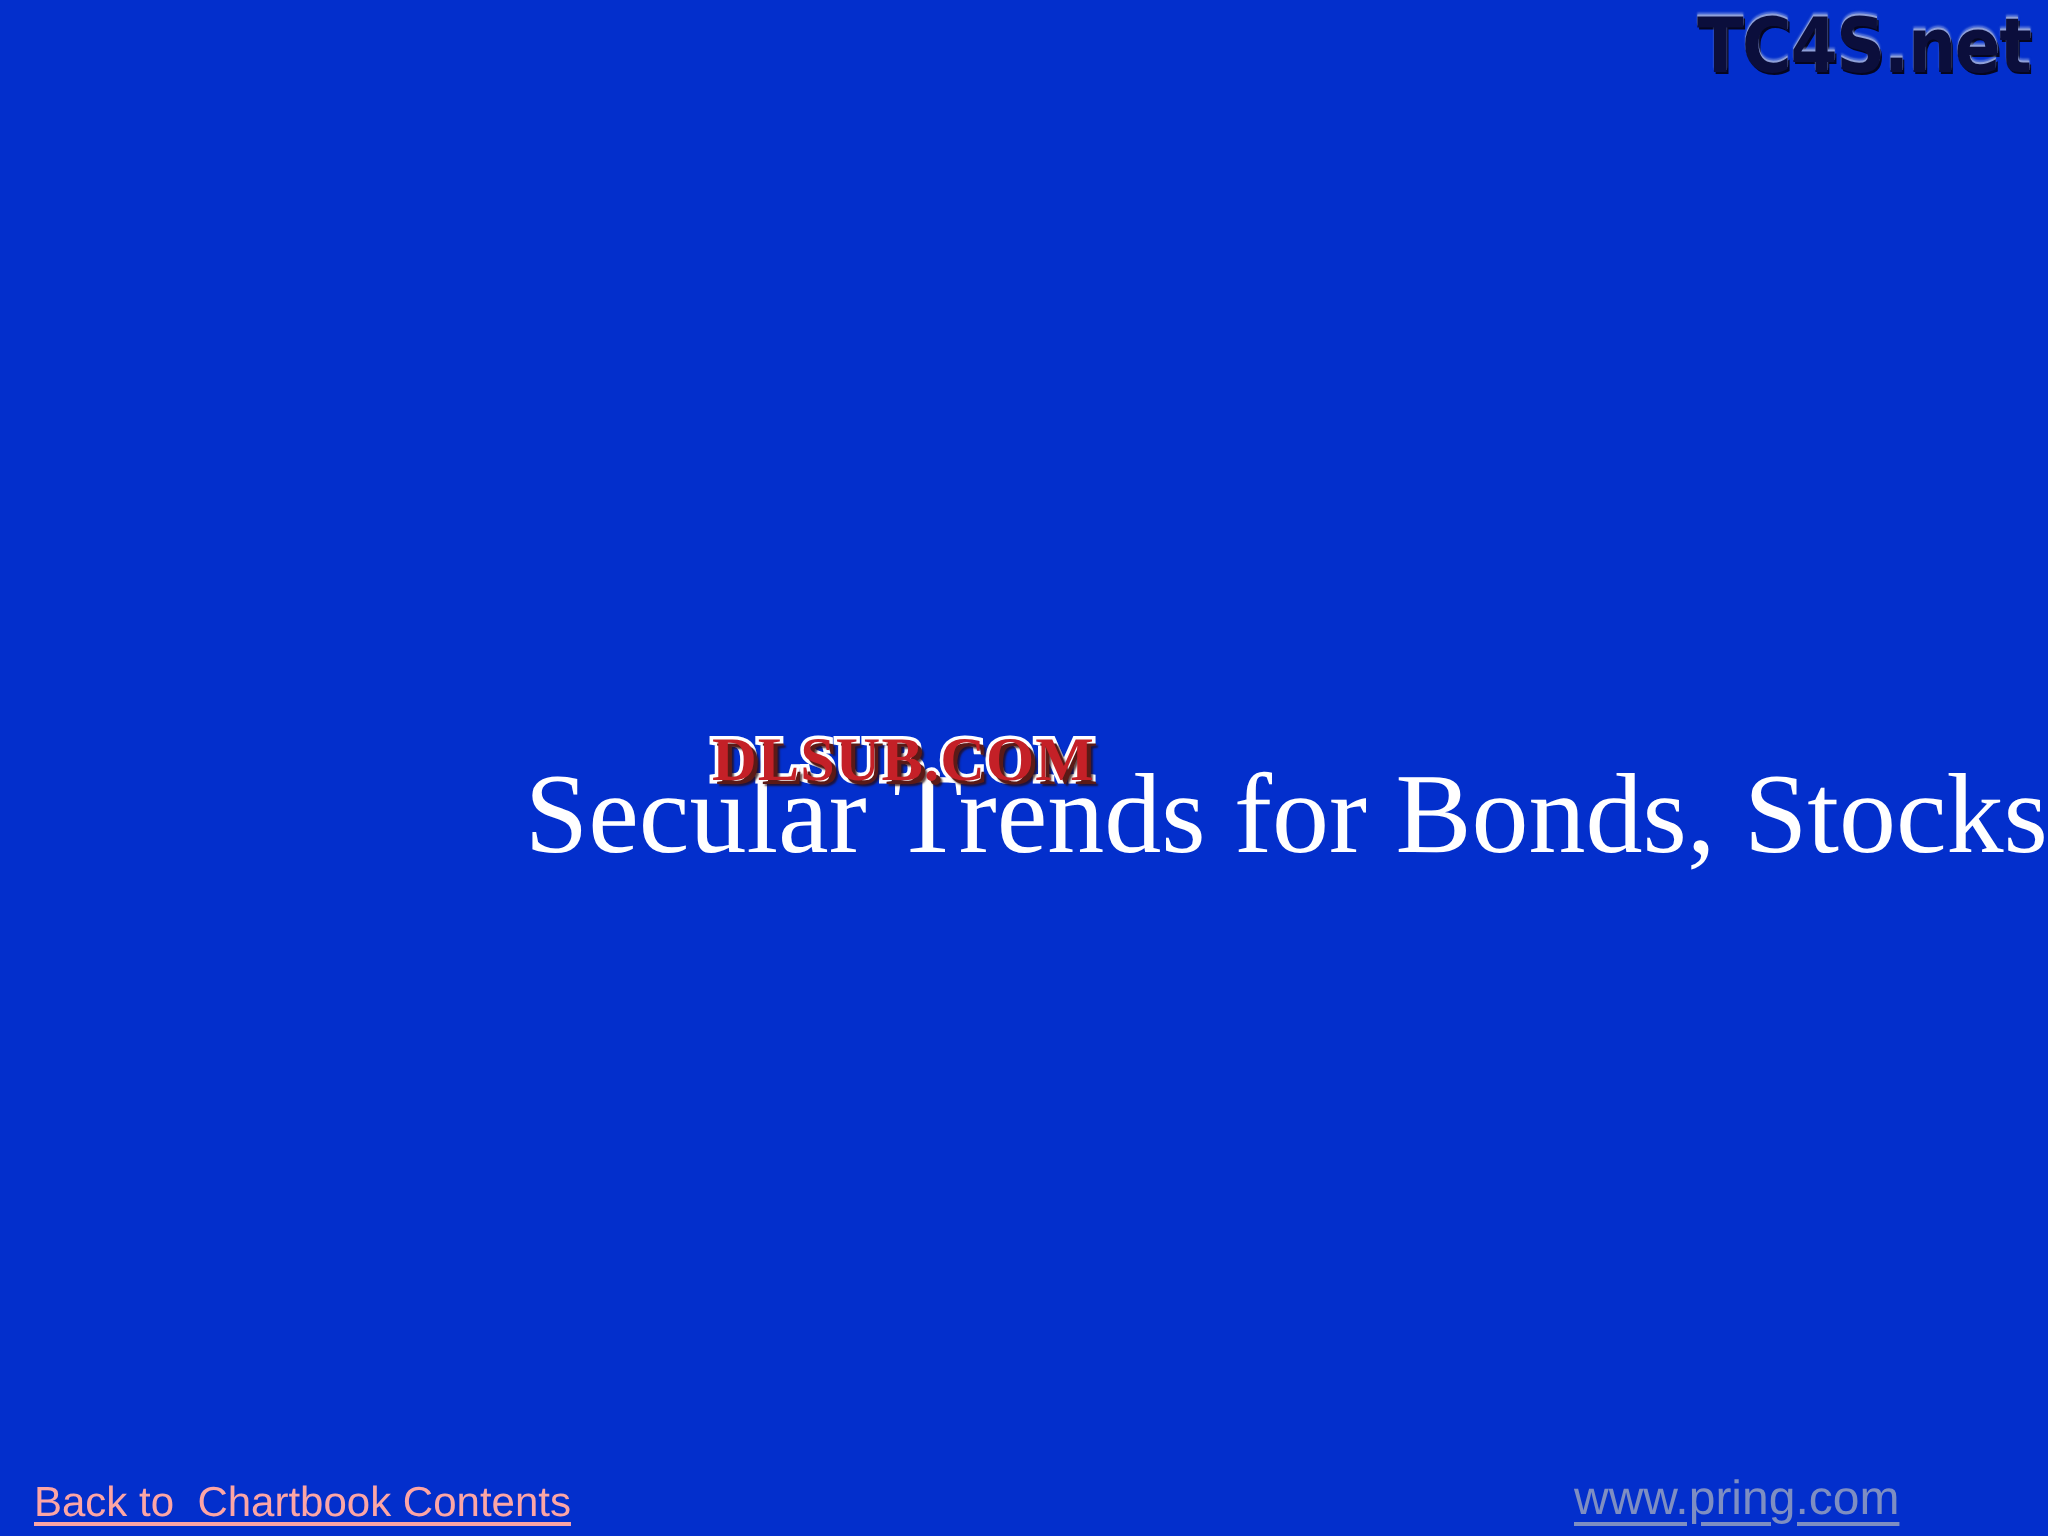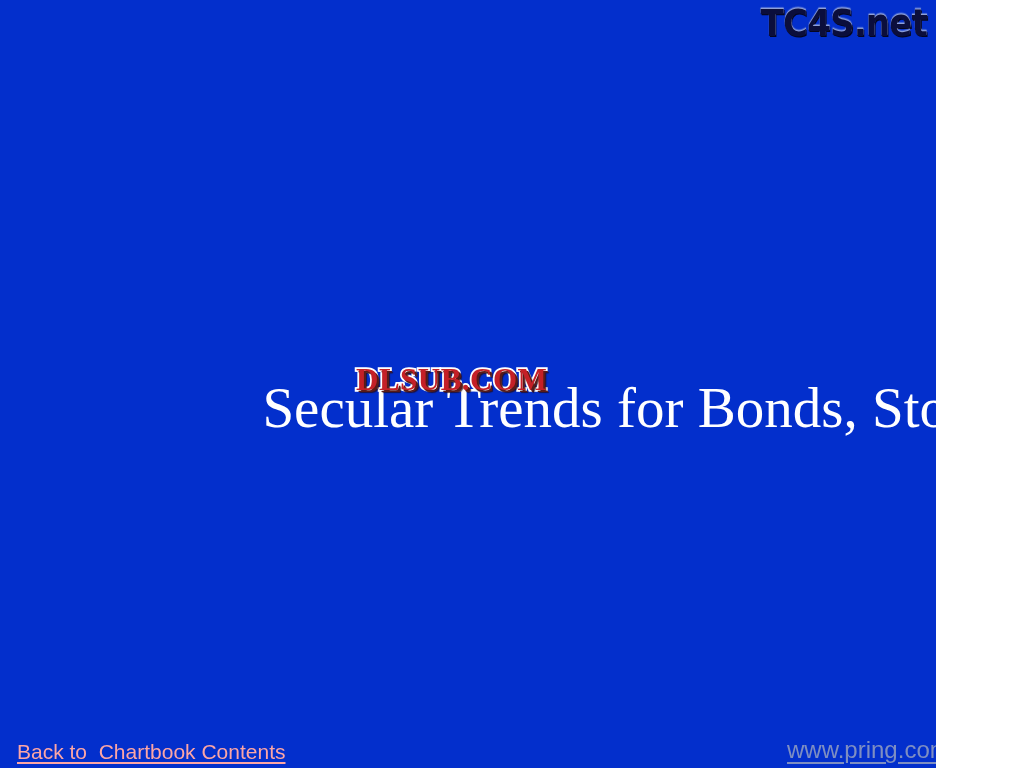--- a/index.html
+++ b/index.html
@@ -9,25 +9,24 @@
   }
   body {
     width: 1024px;
     height: 768px;
     overflow: hidden;
     font-family: "Liberation Sans", sans-serif;
   }
 
   #slide {
     position: relative;
-    width: 896px;
+    width: 1024px;
     height: 768px;
     background: #032fcc;
     overflow: hidden;
-    padding-left: 40px;
   }
 
   
   #slide-title {
     position: absolute;
     left: 0;
     top: 306px;
     width: 1024px;
     text-align: right;
     color: #ffffff;

